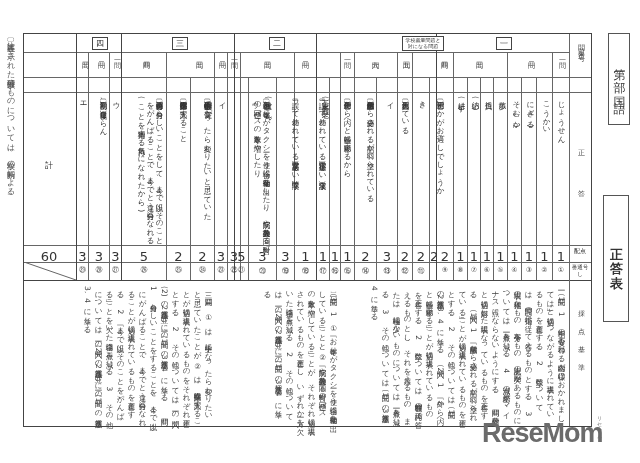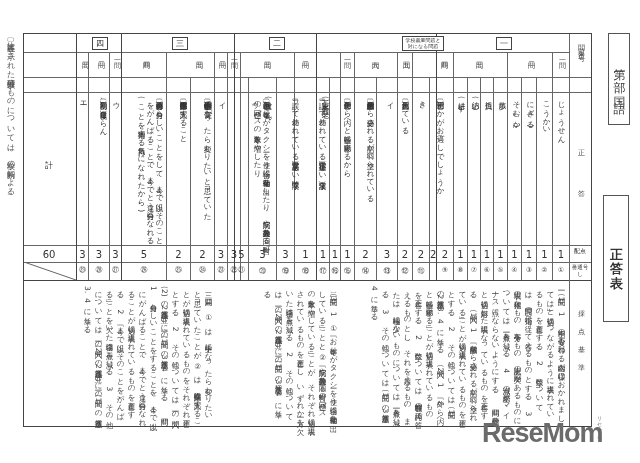--- a/index.html
+++ b/index.html
@@ -10,21 +10,21 @@
      border:1.5px solid #555; font-size:12px; display:flex; align-items:center; justify-content:center; }
   .title-box span { writing-mode:vertical-rl; letter-spacing:6px; }
   .seitou { position:absolute; left:603px; top:195px; width:24px; height:125px;
      border:1.5px solid #555; font-size:13px; display:flex; align-items:center; justify-content:center; font-weight:bold;}
   .seitou span { writing-mode:vertical-rl; letter-spacing:14px; }
   .note { position:absolute; left:4px; top:35px; height:235px; font-size:8px; color:#555; writing-mode:vertical-rl; }
   .grid { position:absolute; left:23px; top:33px; width:567px; height:392px; border:1.2px solid #444; }
   .col { position:absolute; top:0; border-left:1px solid #666; }
   .hline { position:absolute; border-top:1px solid #666; }
   .cell-text { position:absolute; font-size:7.5px; writing-mode:vertical-rl; line-height:9px; color:#333; white-space:pre; }
-  .num { position:absolute; font-size:10px; text-align:center; color:#333; }
+  .num { position:absolute; font-size:13px; text-align:center; color:#333; }
   .circ { position:absolute; font-size:7px; text-align:center; color:#444; }
   .secbox { position:absolute; border:1px solid #444; font-size:8px; text-align:center; line-height:11px; background:#fff; }
   .qhdr { position:absolute; font-size:7px; color:#444; writing-mode:vertical-rl; }
   .crit { position:absolute; font-size:7.5px; writing-mode:vertical-rl; line-height:11px; color:#444; white-space:pre; }
   .logo { position:absolute; left:482px; top:418px; font-size:27px; font-weight:bold; color:#6b6b6b; letter-spacing:-1px; font-family:"Liberation Sans", sans-serif; }
   .logo small { font-size:5px; position:absolute; left:115px; top:-3px; font-weight:normal; letter-spacing:0; }
 </style>
 </head>
 <body>
 

